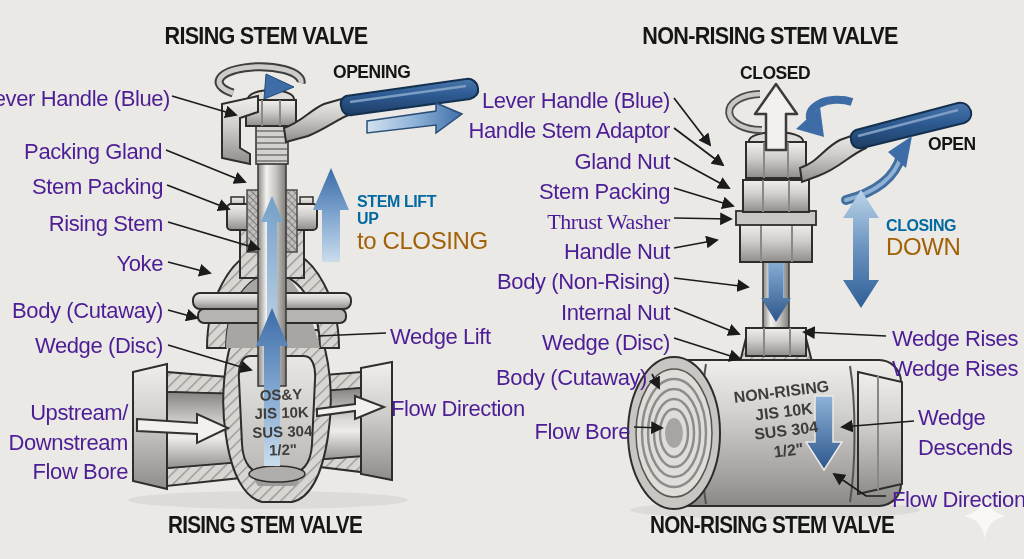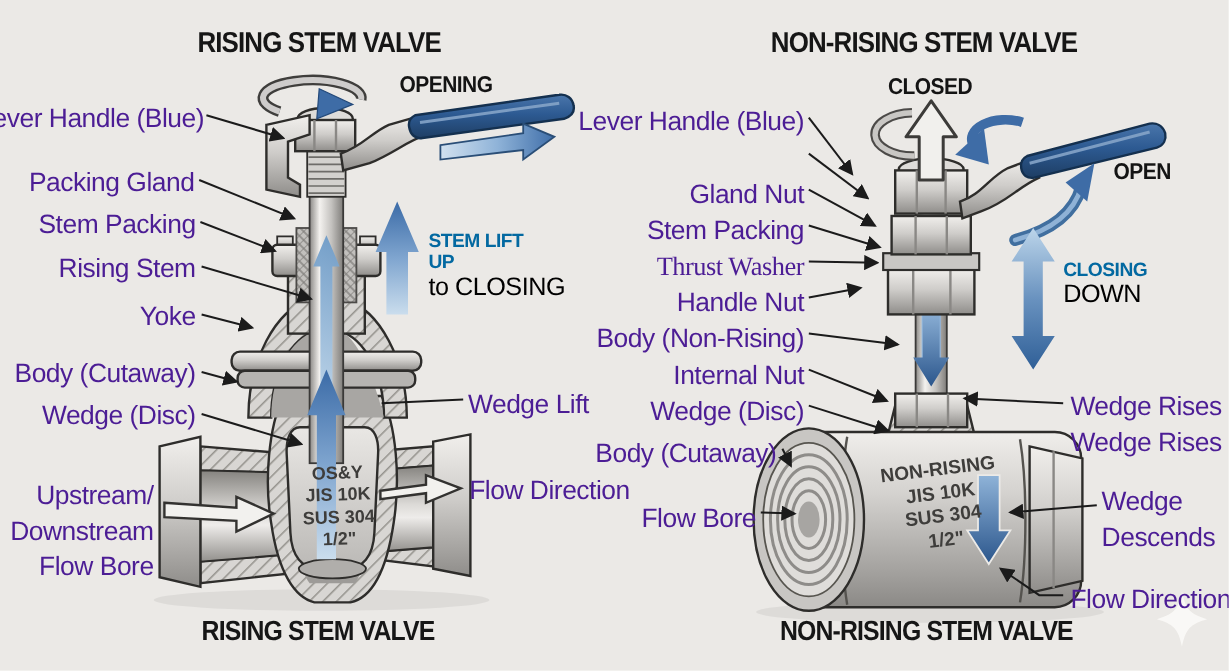--- a/index.html
+++ b/index.html
@@ -17,21 +17,21 @@
   }
   .caption{
     font-size:23px; font-weight:bold; letter-spacing:-0.8px;
     text-align:center; transform:scaleX(0.9); transform-origin:center; color:#161616;
   }
   .state{font-size:19px; font-weight:bold; letter-spacing:-0.5px; color:#141414;
     transform:scaleX(0.92); transform-origin:left center;}
   .lbl{font-size:22px; letter-spacing:-0.4px; color:#4c1d95; line-height:1.2;}
   .lbl.r{text-align:right;}
   .note .b{font-size:16px; font-weight:bold; letter-spacing:-0.4px; line-height:1.08; color:#0369a1;}
-  .note .n{font-size:21px; letter-spacing:-0.4px; line-height:1.12; color:#000000;}
+  .note .n{font-size:24px; letter-spacing:-0.4px; line-height:1.12; color:#a16207;}
   .mark{font-weight:600; color:#3e3d3b; text-align:center;}
   .mark div{line-height:1.22;}
   #mark-left{font-size:15px; transform:rotate(-2deg);}
   #mark-right{font-size:16px; transform:rotate(-7deg);}
   .stack div{line-height:1.35;}
 </style>
 </head>
 <body>
 
 <div id="stage">
@@ -294,20 +294,21 @@
   <div class="txt lbl" style="left:390px; top:324px;">Wedge Lift</div>
   <div class="txt lbl" style="left:391px; top:396px;">Flow Direction</div>
 
   <div class="txt note" style="left:357px; top:193px;">
     <div class="b">STEM LIFT</div>
     <div class="b">UP</div>
     <div class="n">to CLOSING</div>
   </div>
 
   <div class="txt lbl r" style="right:354px; top:88px;">Lever Handle (Blue)</div>
+  <div class="txt lbl r" style="right:354px; top:118px;">Handle Stem Adaptor</div>
   <div class="txt lbl r" style="right:354px; top:149px;">Gland Nut</div>
   <div class="txt lbl r" style="right:354px; top:179px;">Stem Packing</div>
   <div class="txt lbl r" style="right:354px; top:209px;font-family:Liberation Serif, serif;">Thrust Washer</div>
   <div class="txt lbl r" style="right:354px; top:239px;">Handle Nut</div>
   <div class="txt lbl r" style="right:354px; top:269px;">Body (Non-Rising)</div>
   <div class="txt lbl r" style="right:354px; top:300px;">Internal Nut</div>
   <div class="txt lbl r" style="right:354px; top:330px;">Wedge (Disc)</div>
   <div class="txt lbl r" style="right:377px; top:365px;">Body (Cutaway)</div>
   <div class="txt lbl r" style="right:394px; top:419px;">Flow Bore</div>
   <div class="txt lbl stack" style="left:892px; top:324px;">

